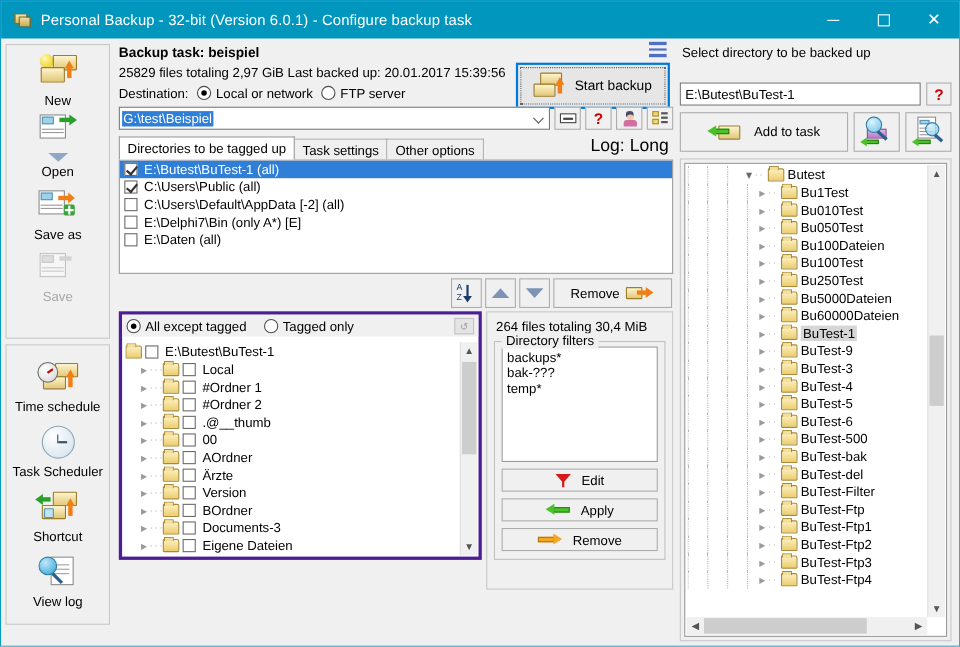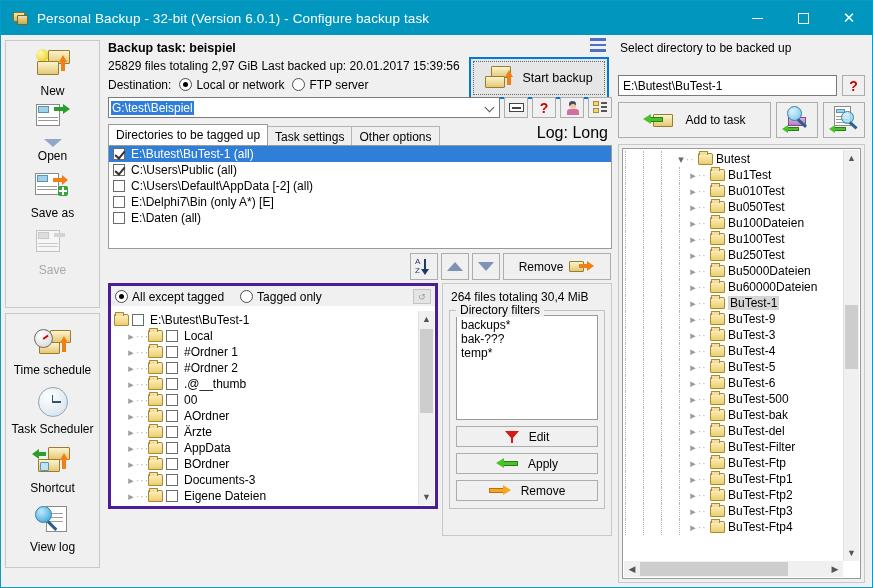--- a/index.html
+++ b/index.html
@@ -722,21 +722,21 @@
                     <span class="folder-ico"></span>
                     <span class="cb"></span>
                     <span>Ärzte</span>
                   </div>
                   <div class="tnode">
                     <span style="width:12px"></span>
                     <span class="tchev">▸</span>
                     <span class="tdots">···</span>
                     <span class="folder-ico"></span>
                     <span class="cb"></span>
-                    <span>AppData</span>
+                    <span>Version</span>
                   </div>
                   <div class="tnode">
                     <span style="width:12px"></span>
                     <span class="tchev">▸</span>
                     <span class="tdots">···</span>
                     <span class="folder-ico"></span>
                     <span class="cb"></span>
                     <span>BOrdner</span>
                   </div>
                   <div class="tnode">

